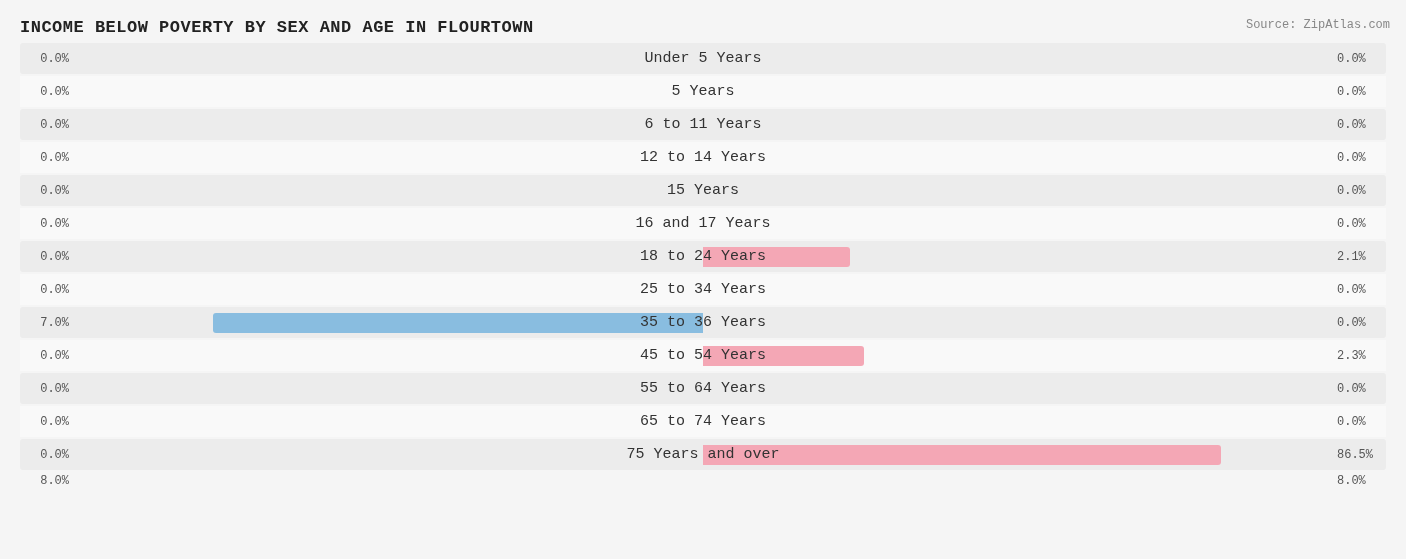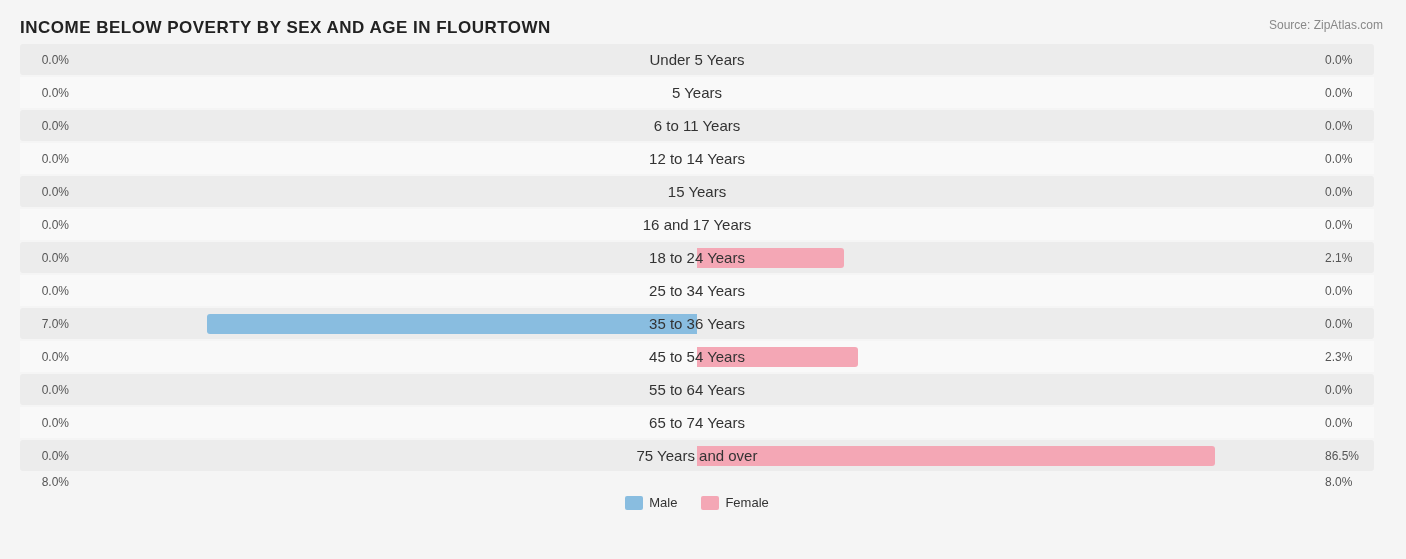--- a/index.html
+++ b/index.html
@@ -7,34 +7,35 @@
       font-family: Arial, sans-serif;
       background: #f5f5f5;
       width: 1406px;
       height: 559px;
       overflow: hidden;
     }
     .chart-container {
       background: #f5f5f5;
       width: 1406px;
       height: 559px;
-      padding: 18px 32px 40px 20px;
-      position: relative;
+      padding: 18px 20px 40px 20px;
+      position: relative;
+      font-family: Liberation Mono, monospace;
     }
     .chart-title {
       font-size: 17px;
       font-weight: bold;
       color: #222;
       letter-spacing: 0.5px;
       margin-bottom: 6px;
     }
     .source-label {
       position: absolute;
       top: 18px;
-      right: 23px;
+      right: 16px;
       font-size: 12px;
       color: #888;
     }
     .chart-area {
       position: relative;
       width: 100%;
       margin-top: 4px;
     }
     .row {
       display: flex;
@@ -330,23 +331,13 @@
     <div class="right-value">86.5%</div>
   </div>
     </div>
 
   <div class="axis-row">
     <div class="axis-left">8.0%</div>
     <div style="flex:1;"></div>
     <div class="axis-right">8.0%</div>
   </div>
 
-  <div class="legend">
-    <div class="legend-item">
-      <div class="legend-box" style="background:#89bde0;"></div>
-      <span>Male</span>
-    </div>
-    <div class="legend-item">
-      <div class="legend-box" style="background:#f4a7b5;"></div>
-      <span>Female</span>
-    </div>
-  </div>
 </div>
 
 </body></html>

